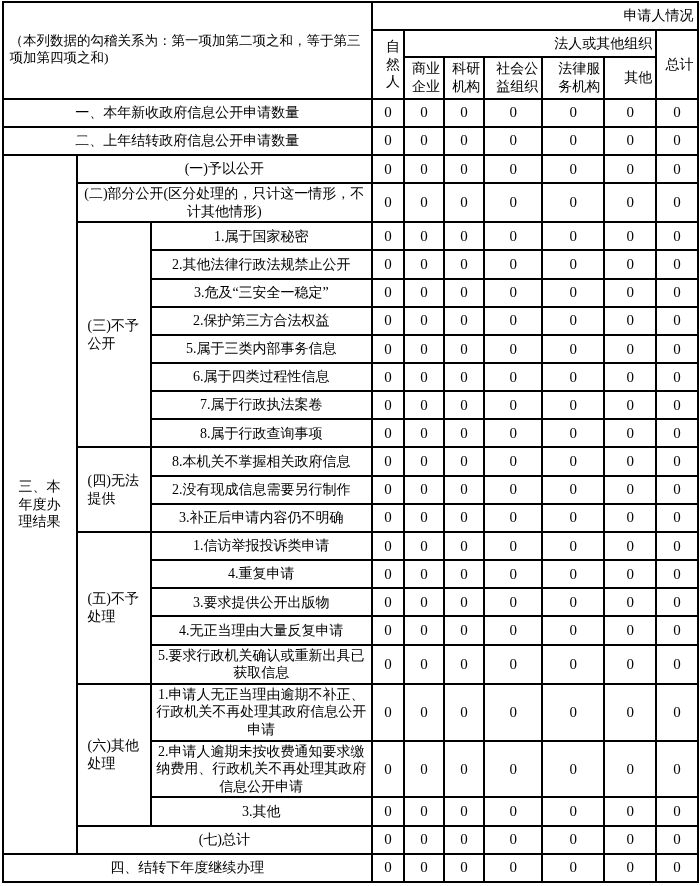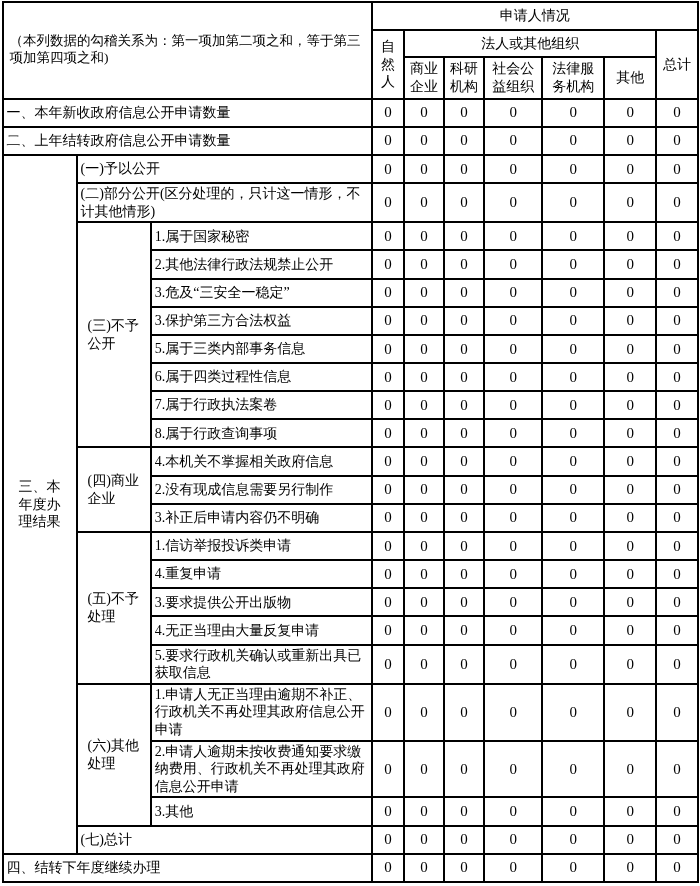--- a/index.html
+++ b/index.html
@@ -11,24 +11,24 @@
   table.report {
     border-collapse:collapse; table-layout:fixed;
     width:697px; height:882px; background:#fff;
   }
   td {
     border:2px solid #000; padding:1px 3px; font-size:14px; line-height:1.25;
     overflow:hidden; vertical-align:middle; word-break:break-all;
   }
   td.cell { text-align:center; padding:0; font-size:15px; }
   td.note-cell { font-size:13.5px; padding:17px 6px; text-align:left; vertical-align:middle; }
-  td.hdr { text-align:center; }
+  td.hdr { text-align:right; }
   td.cat { text-align:center; padding:1px 14px; }
   td.grp { text-align:left; padding:1px 10px; }
-  td.lbl { text-align:left; }
+  td.lbl { text-align:center; }
   tr { height:28px; }
   tr.hr1 { height:28px; }
   tr.hr2 { height:27px; }
   tr.hr3 { height:41px; }
   tr.tall2 { height:29px; }
   tr.tall3 { height:56px; }
 </style>
 </head>
 <body>
 
@@ -135,21 +135,21 @@
     <td class="lbl">3.危及“三安全一稳定”</td>
     <td class="cell">0</td>
           <td class="cell">0</td>
           <td class="cell">0</td>
           <td class="cell">0</td>
           <td class="cell">0</td>
           <td class="cell">0</td>
           <td class="cell">0</td>
   </tr>
   <tr>
-    <td class="lbl">3.保护第三方合法权益</td>
+    <td class="lbl">2.保护第三方合法权益</td>
     <td class="cell">0</td>
           <td class="cell">0</td>
           <td class="cell">0</td>
           <td class="cell">0</td>
           <td class="cell">0</td>
           <td class="cell">0</td>
           <td class="cell">0</td>
   </tr>
   <tr>
     <td class="lbl">5.属于三类内部事务信息</td>
@@ -186,22 +186,22 @@
     <td class="cell">0</td>
           <td class="cell">0</td>
           <td class="cell">0</td>
           <td class="cell">0</td>
           <td class="cell">0</td>
           <td class="cell">0</td>
           <td class="cell">0</td>
   </tr>
 
   <tr>
-    <td class="grp" rowspan="3">(四)商业企业</td>
-    <td class="lbl">4.本机关不掌握相关政府信息</td>
+    <td class="grp" rowspan="3">(四)无法提供</td>
+    <td class="lbl">8.本机关不掌握相关政府信息</td>
     <td class="cell">0</td>
           <td class="cell">0</td>
           <td class="cell">0</td>
           <td class="cell">0</td>
           <td class="cell">0</td>
           <td class="cell">0</td>
           <td class="cell">0</td>
   </tr>
   <tr>
     <td class="lbl">2.没有现成信息需要另行制作</td>

